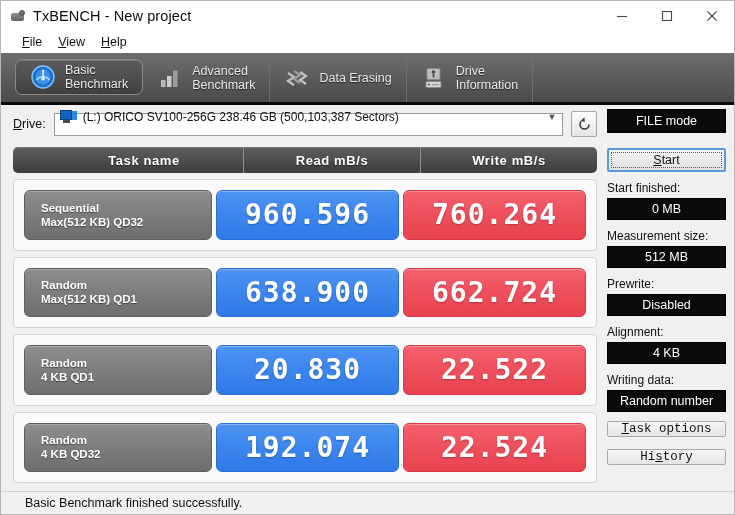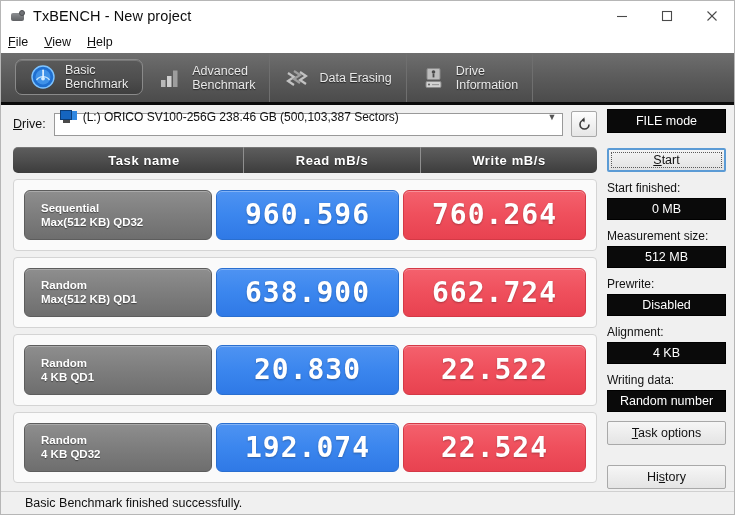--- a/index.html
+++ b/index.html
@@ -65,21 +65,21 @@
     display: flex; align-items: center; justify-content: center;
     color: #4a4a4a;
   }
 
   
   .menubar {
     height: 22px;
     background: #ffffff;
     display: flex;
     align-items: center;
-    padding-left: 0;
+    padding-left: 14px;
     flex-shrink: 0;
   }
   .menu-item {
     font-size: 12.5px;
     color: #111;
     padding: 2px 9px 2px 7px;
   }
   .menu-item u { text-decoration: underline; }
 
   
@@ -335,29 +335,30 @@
     height: 22px;
     background: #0a0a0a;
     border: 1px solid #000;
     color: #fff;
     font-size: 12.5px;
     display: flex; align-items: center; justify-content: center;
     margin-bottom: 9px;
     flex-shrink: 0;
   }
   .side-btn {
-    height: 24px;
+    height: 16px;
     background: linear-gradient(#f6f6f6, #e4e4e4);
     border: 1px solid #a9a9a9;
     border-radius: 2px;
     color: #111;
     font-size: 12.5px;
     display: flex; align-items: center; justify-content: center;
-    margin-bottom: 20px;
-    flex-shrink: 0;
+    margin-bottom: 12px;
+    flex-shrink: 0;
+    font-family: Liberation Mono, monospace;
   }
   .side-btn u { text-decoration: underline; }
   .sb-gap { flex: 1; min-height: 0; }
 
   
   .statusbar {
     height: 23px;
     background: #f0f0f0;
     border-top: 1px solid #d0d0d0;
     display: flex;

